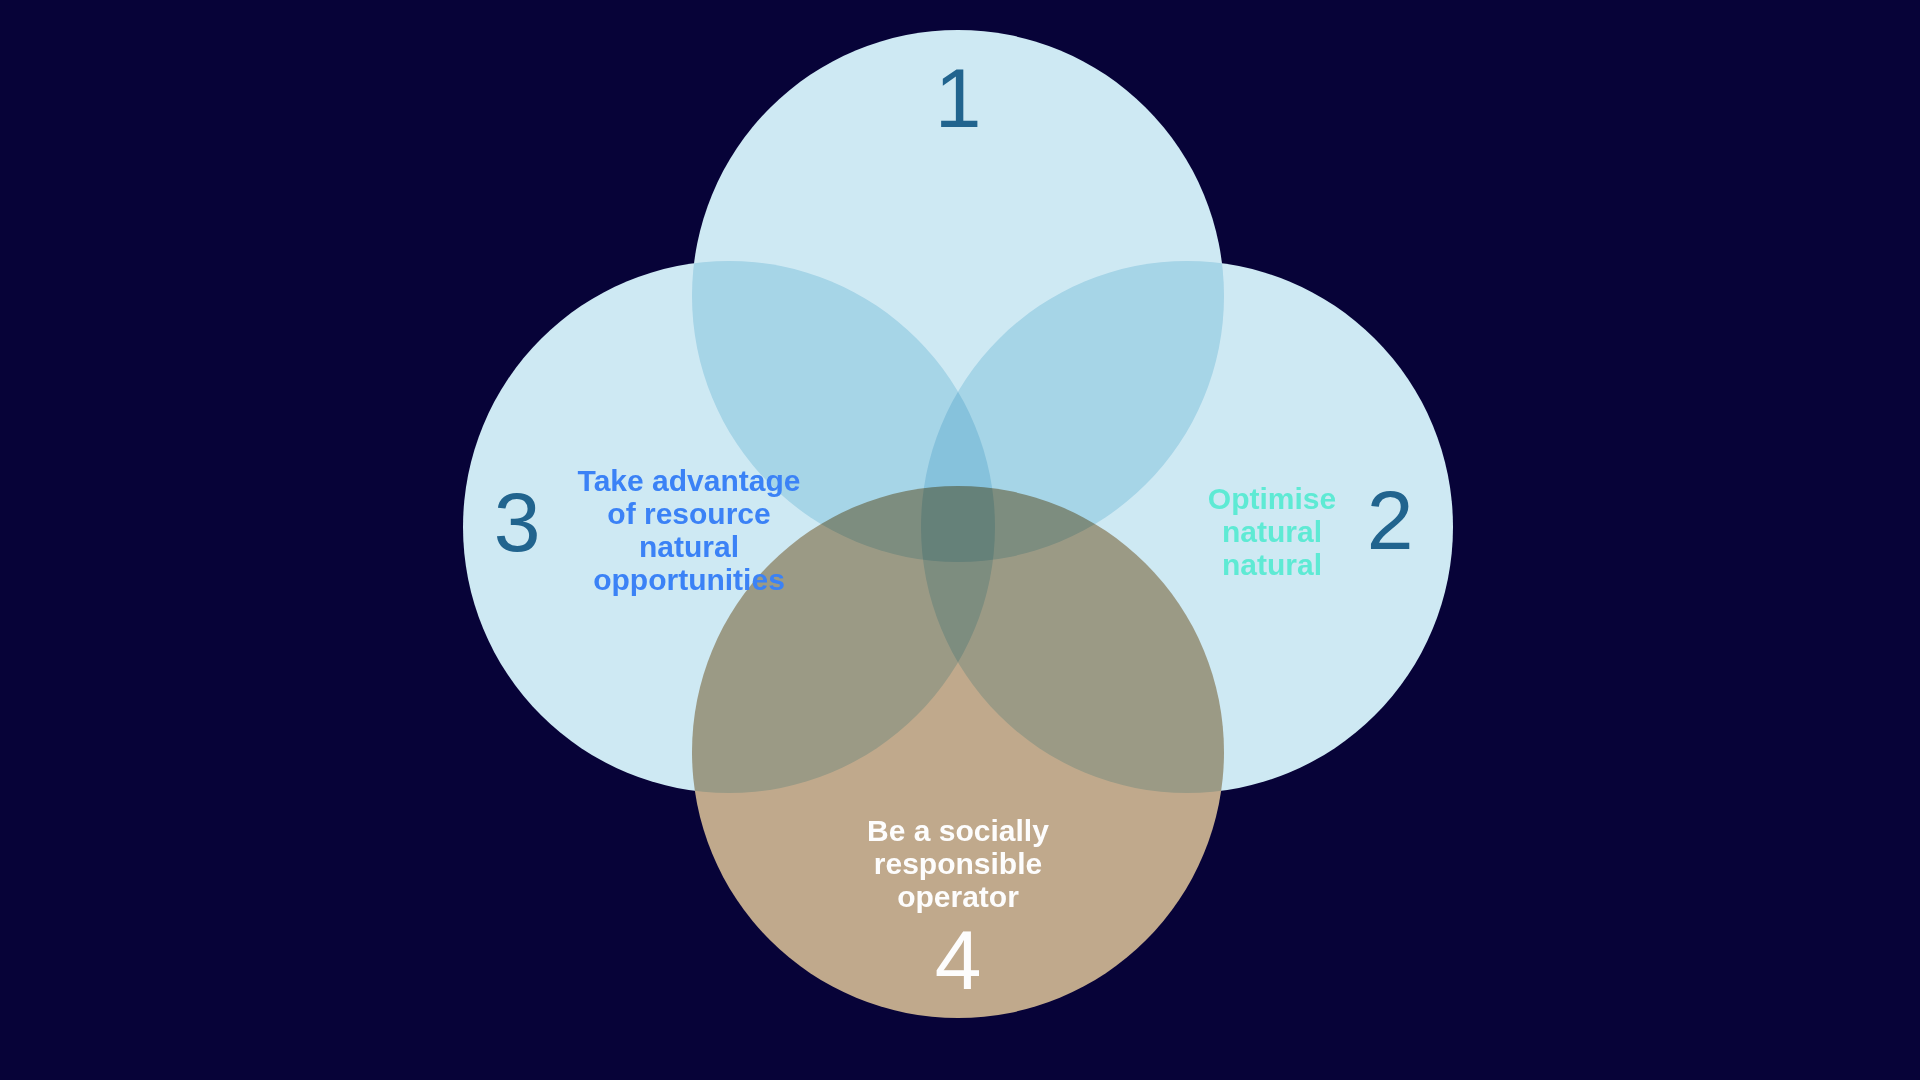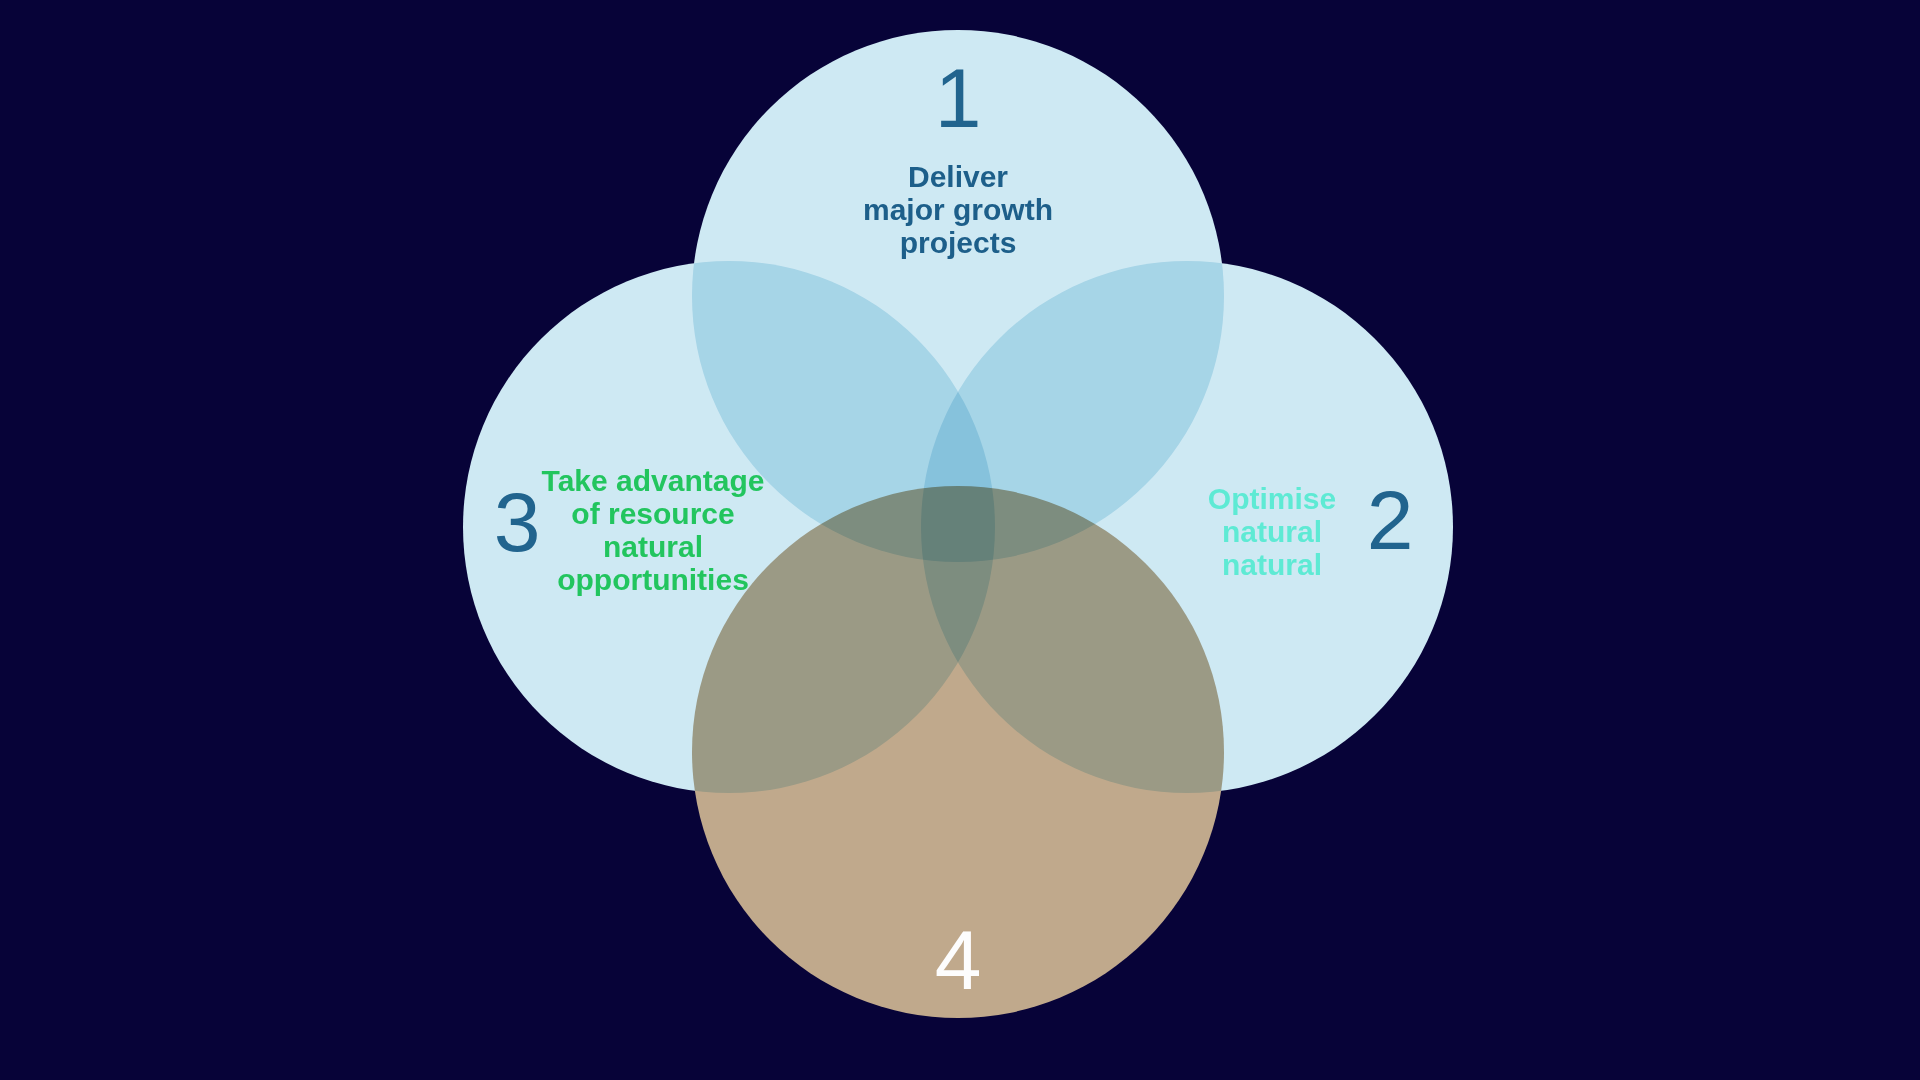--- a/index.html
+++ b/index.html
@@ -69,37 +69,37 @@
   <div class="blend-group">
     <div class="circle c-top" style="background-color: rgb(206, 233, 243);"></div>
     <div class="circle c-right" style="background-color: rgb(206, 233, 243);"></div>
     <div class="circle c-left" style="background-color: rgb(206, 233, 243);"></div>
     <div class="circle c-bottom" style="background-color: rgb(192, 169, 140);"></div>
   </div>
 
   <div class="overlay">
 
     <div class="num num-1" style="color: rgb(33, 100, 142);">1</div>
-    <div class="label label-top" style="color: rgb(29, 95, 138);">
-      <div class="line">Deliver</div>
-      <div class="line">major growth</div>
-      <div class="line">projects</div>
-    </div>
 
     <div class="num num-2" style="color: rgb(33, 100, 142);">2</div>
     <div class="label label-right" style="color: #5eead4;">
       <div class="line">Optimise</div>
       <div class="line">natural</div>
       <div class="line">natural</div>
     </div>
 
     <div class="num num-3" style="color: rgb(33, 100, 142);">3</div>
-    <div class="label label-left" style="color: #22c55e;">
+    <div class="label label-left" style="color: #3b82f6; margin-left: 36px;">
       <div class="line">Take advantage</div>
       <div class="line">of resource</div>
       <div class="line">natural</div>
       <div class="line">opportunities</div>
     </div>
 
     <div class="num num-4" style="color: rgb(253, 253, 253);">4</div>
+    <div class="label label-bottom" style="color: rgb(253, 253, 253);">
+      <div class="line">Be a socially</div>
+      <div class="line">responsible</div>
+      <div class="line">operator</div>
+    </div>
 
   </div>
 </div>
 
 </body></html>

